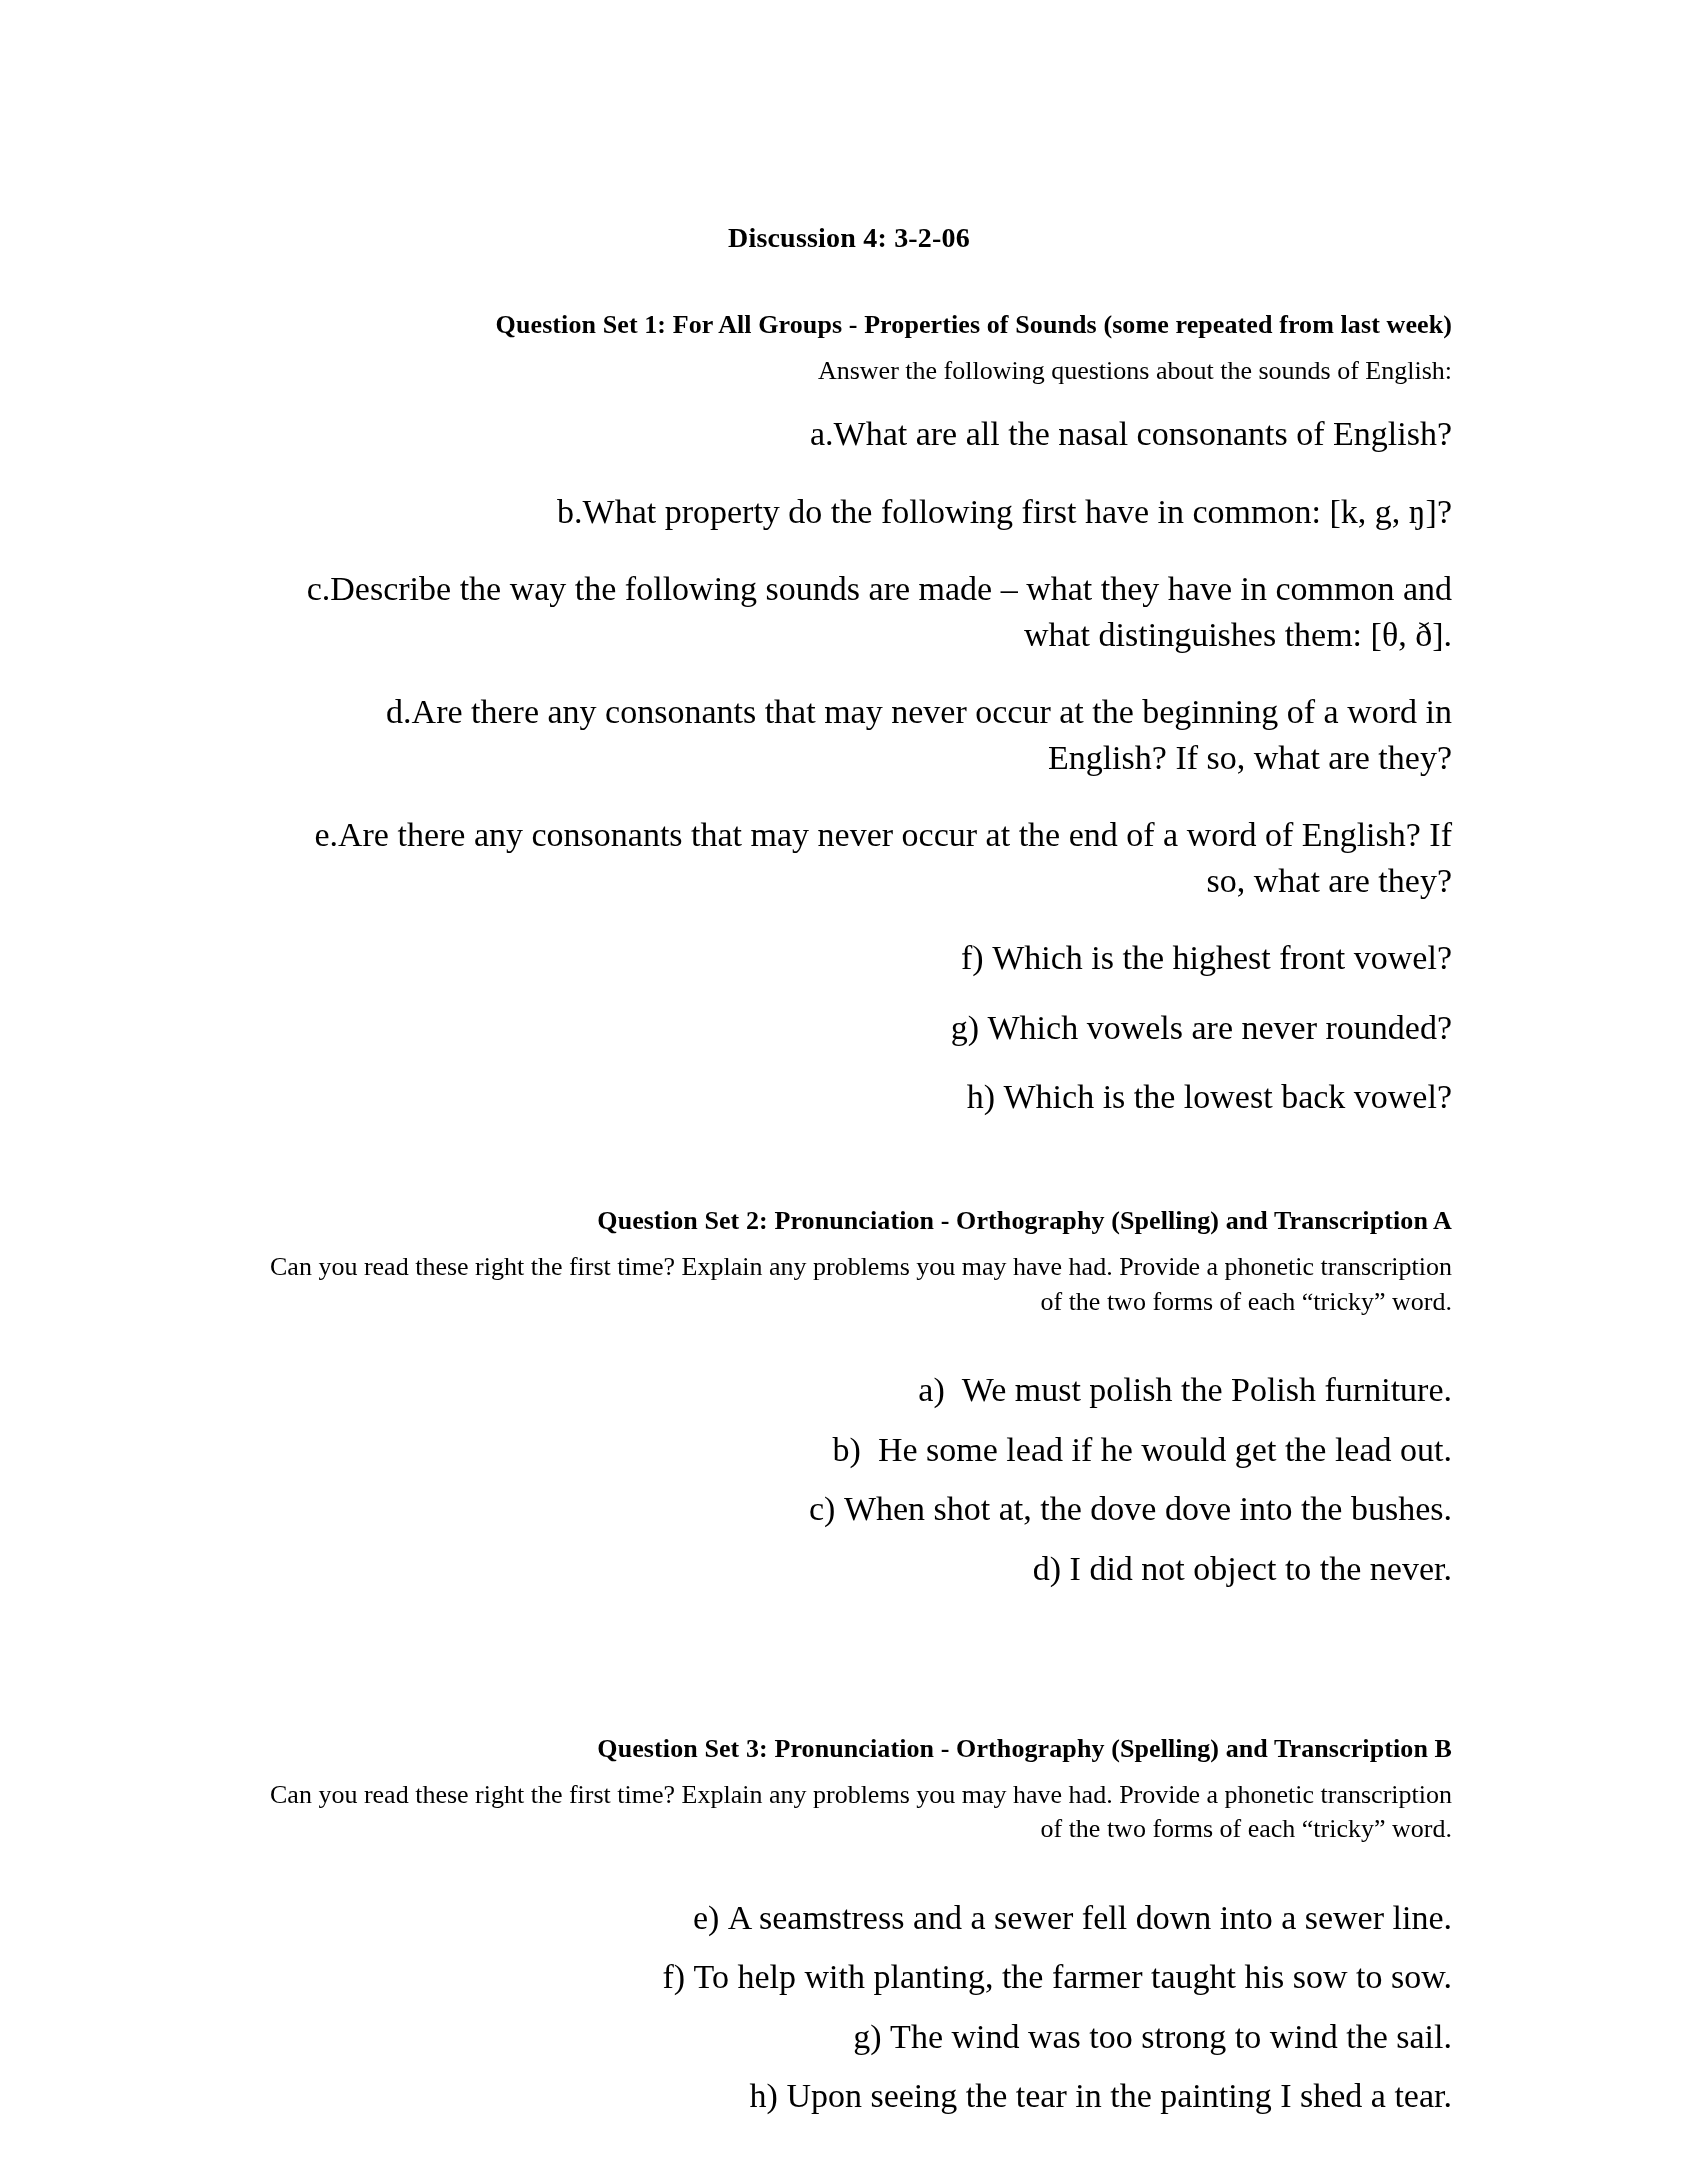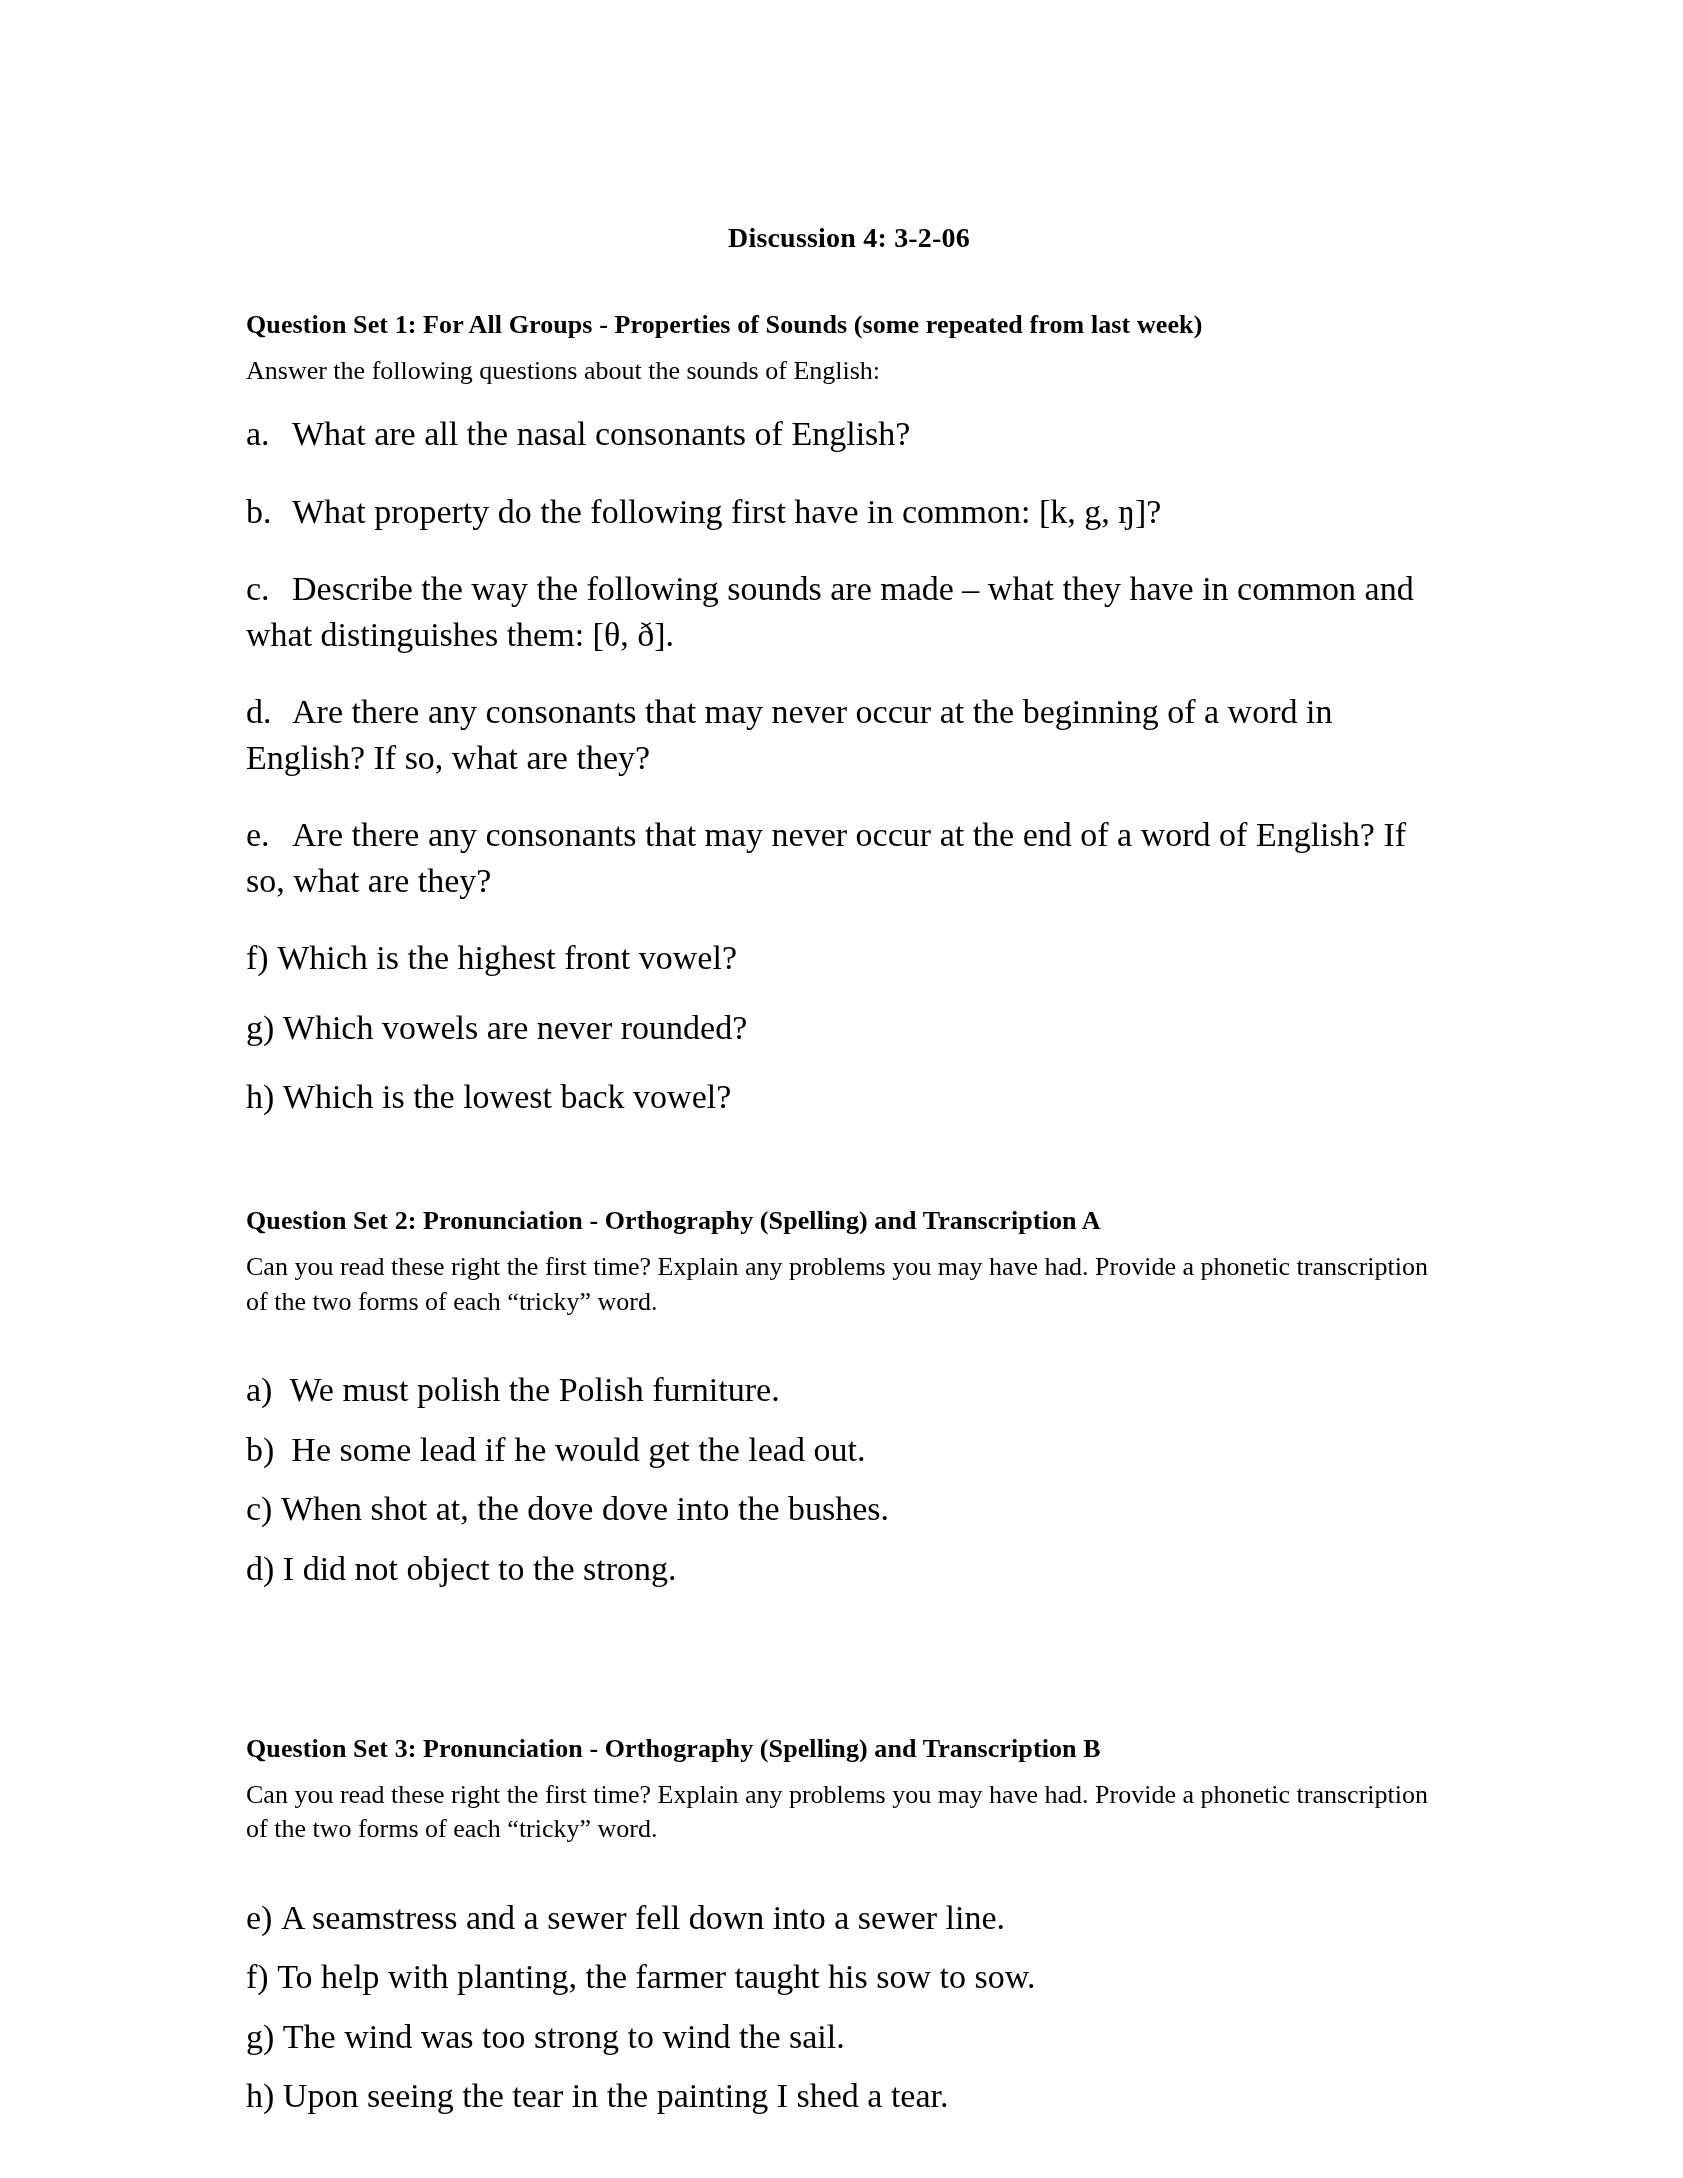--- a/index.html
+++ b/index.html
@@ -70,21 +70,21 @@
   }
 
   .q-item.loose {
     margin: 0 0 32px 0;
   }
 
   .gap-sm { height: 26px; }
   .gap-md { height: 61px; }
   .gap-xl { height: 127px; }
 
-  .set-block { margin: 0; }
+  .set-block { margin: 0; text-align: right; }
 </style>
 </head>
 <body>
 
 <div class="page">
   <div class="content">
 
     <h1 class="doc-title">Discussion 4: 3-2-06</h1>
 
     <section class="set-block">
@@ -128,21 +128,21 @@
       <p class="q-item tight">
         <span>a)</span>&nbsp;&nbsp;<span>We must polish the Polish furniture.</span>
       </p>
       <p class="q-item tight">
         <span>b)</span>&nbsp;&nbsp;<span>He some lead if he would get the lead out.</span>
       </p>
       <p class="q-item tight">
         <span>c)</span>&nbsp;<span>When shot at, the dove dove into the bushes.</span>
       </p>
       <p class="q-item tight">
-        <span>d)</span>&nbsp;<span>I did not object to the strong.</span>
+        <span>d)</span>&nbsp;<span>I did not object to the never.</span>
       </p>
     </section>
 
     <div class="gap-xl"></div>
 
     <section class="set-block">
       <h2 class="section-heading">Question Set 3:  Pronunciation - Orthography (Spelling) and Transcription B</h2>
       <p class="lead">Can you read these right the first time?  Explain any problems you may have had.  Provide a phonetic transcription of the two forms of each “tricky” word.</p>
 
       <div class="gap-sm"></div>

